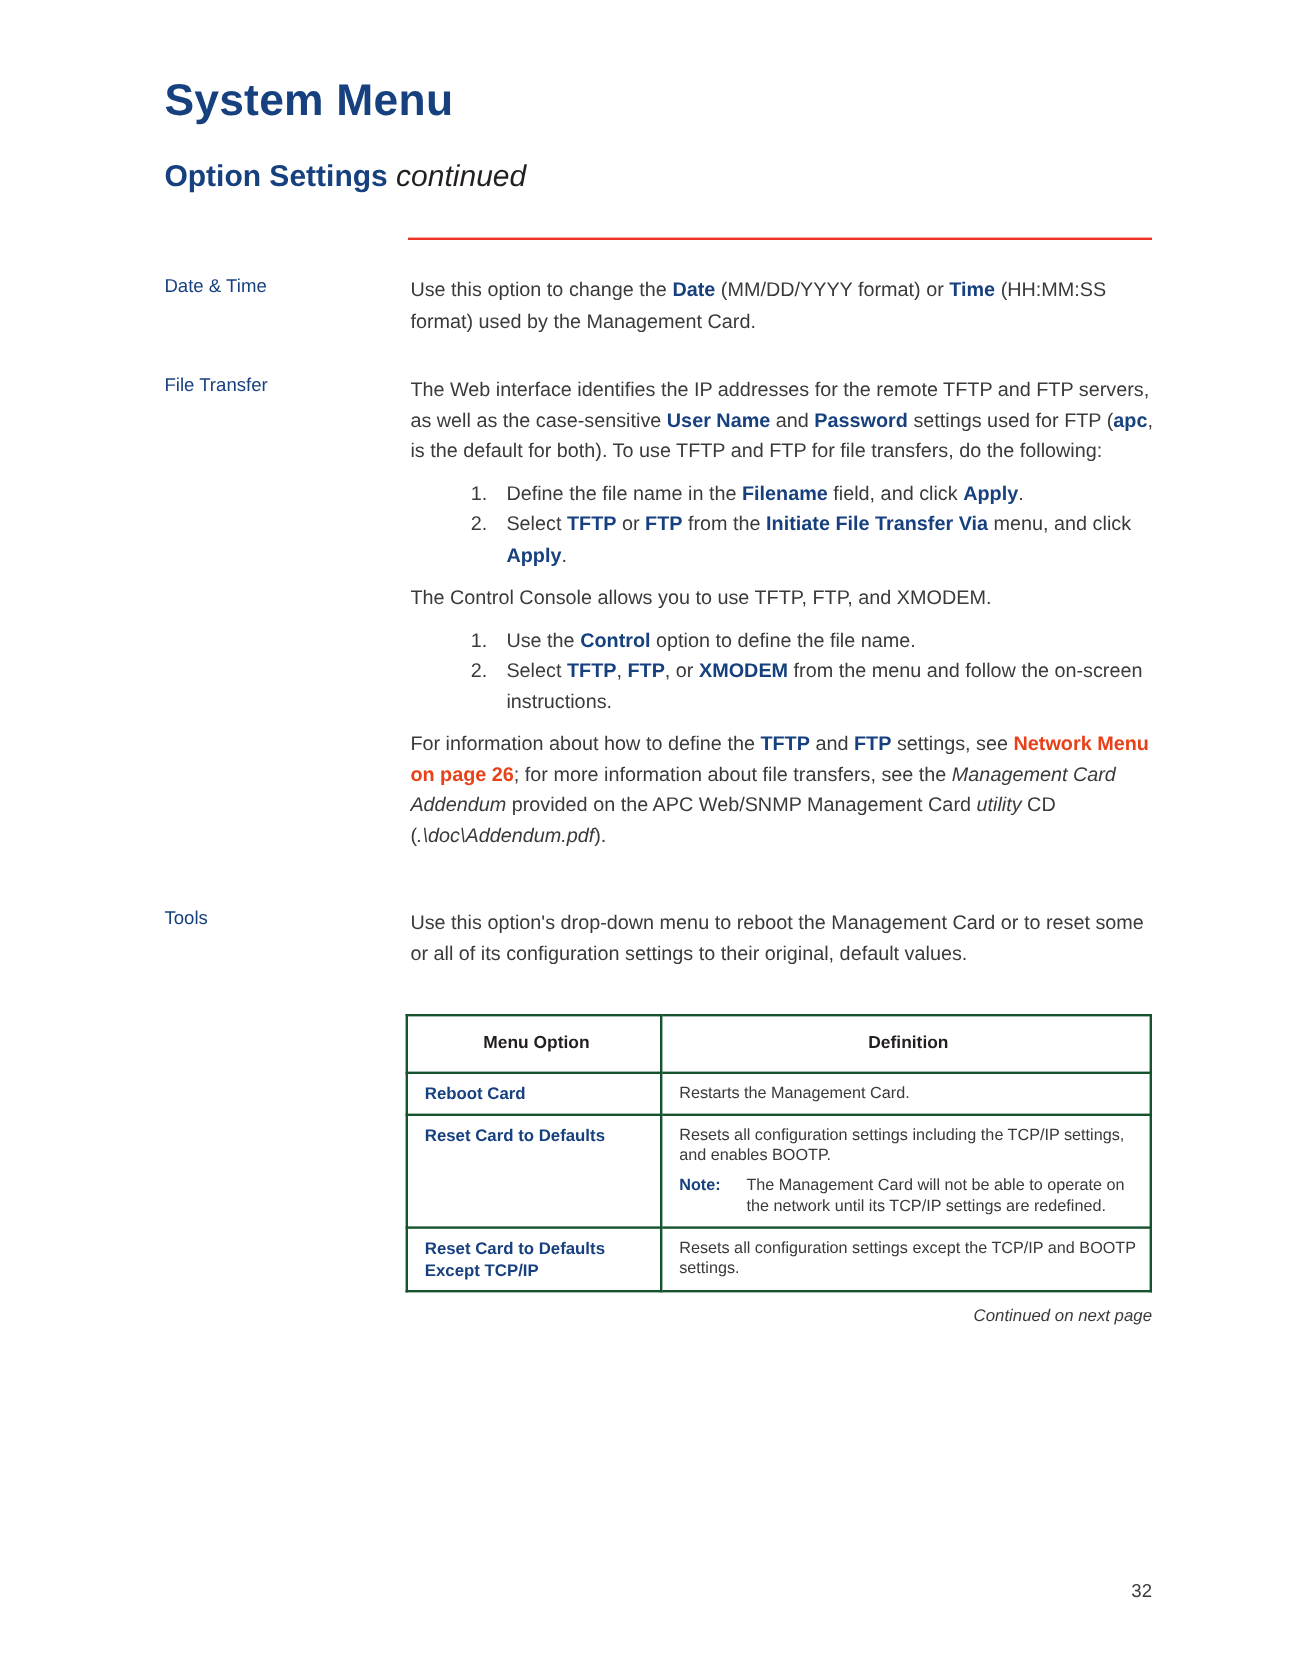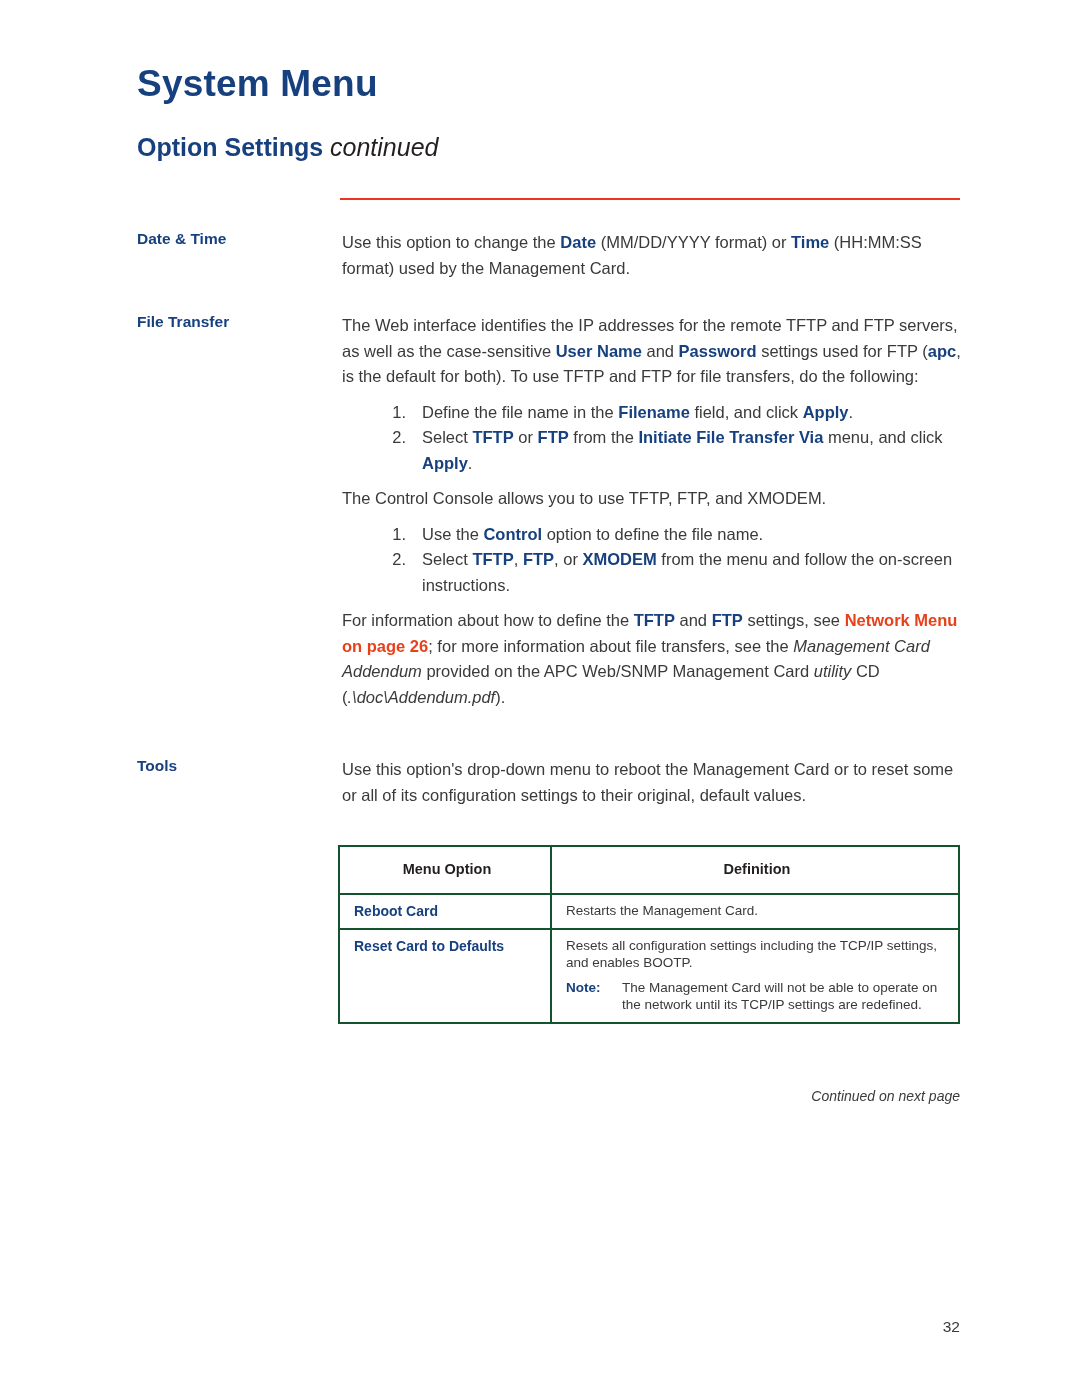--- a/index.html
+++ b/index.html
@@ -64,21 +64,21 @@
     position: absolute;
     left: 137px;
     width: 830px;
   }
   .label {
     position: absolute;
     left: 0;
     top: 0;
     width: 195px;
     font-size: 15.5px;
-    font-weight: bold;
+    font-weight: normal;
     color: #17407f;
   }
   .body {
     position: absolute;
     left: 205px;
     top: 0;
     width: 625px;
     font-size: 16.5px;
     line-height: 25.5px;
     color: #3a3a3a;
@@ -268,20 +268,24 @@
       <tr>
         <td class="opt">Reset Card to Defaults</td>
         <td>
           <span>Resets all configuration settings including the TCP/IP settings, and enables BOOTP.</span>
           <div class="note-wrap">
             <span class="note-lbl">Note:</span>
             <span>The Management Card will not be able to operate on the network until its TCP/IP settings are redefined.</span>
           </div>
         </td>
       </tr>
+      <tr>
+        <td class="opt">Reset Card to Defaults Except TCP/IP</td>
+        <td>Resets all configuration settings except the TCP/IP and BOOTP settings.</td>
+      </tr>
     </tbody>
   </table>
 
   <div class="continued">Continued on next page</div>
 
   <div class="footer-page">32</div>
 
 </div>
 
 </body></html>

